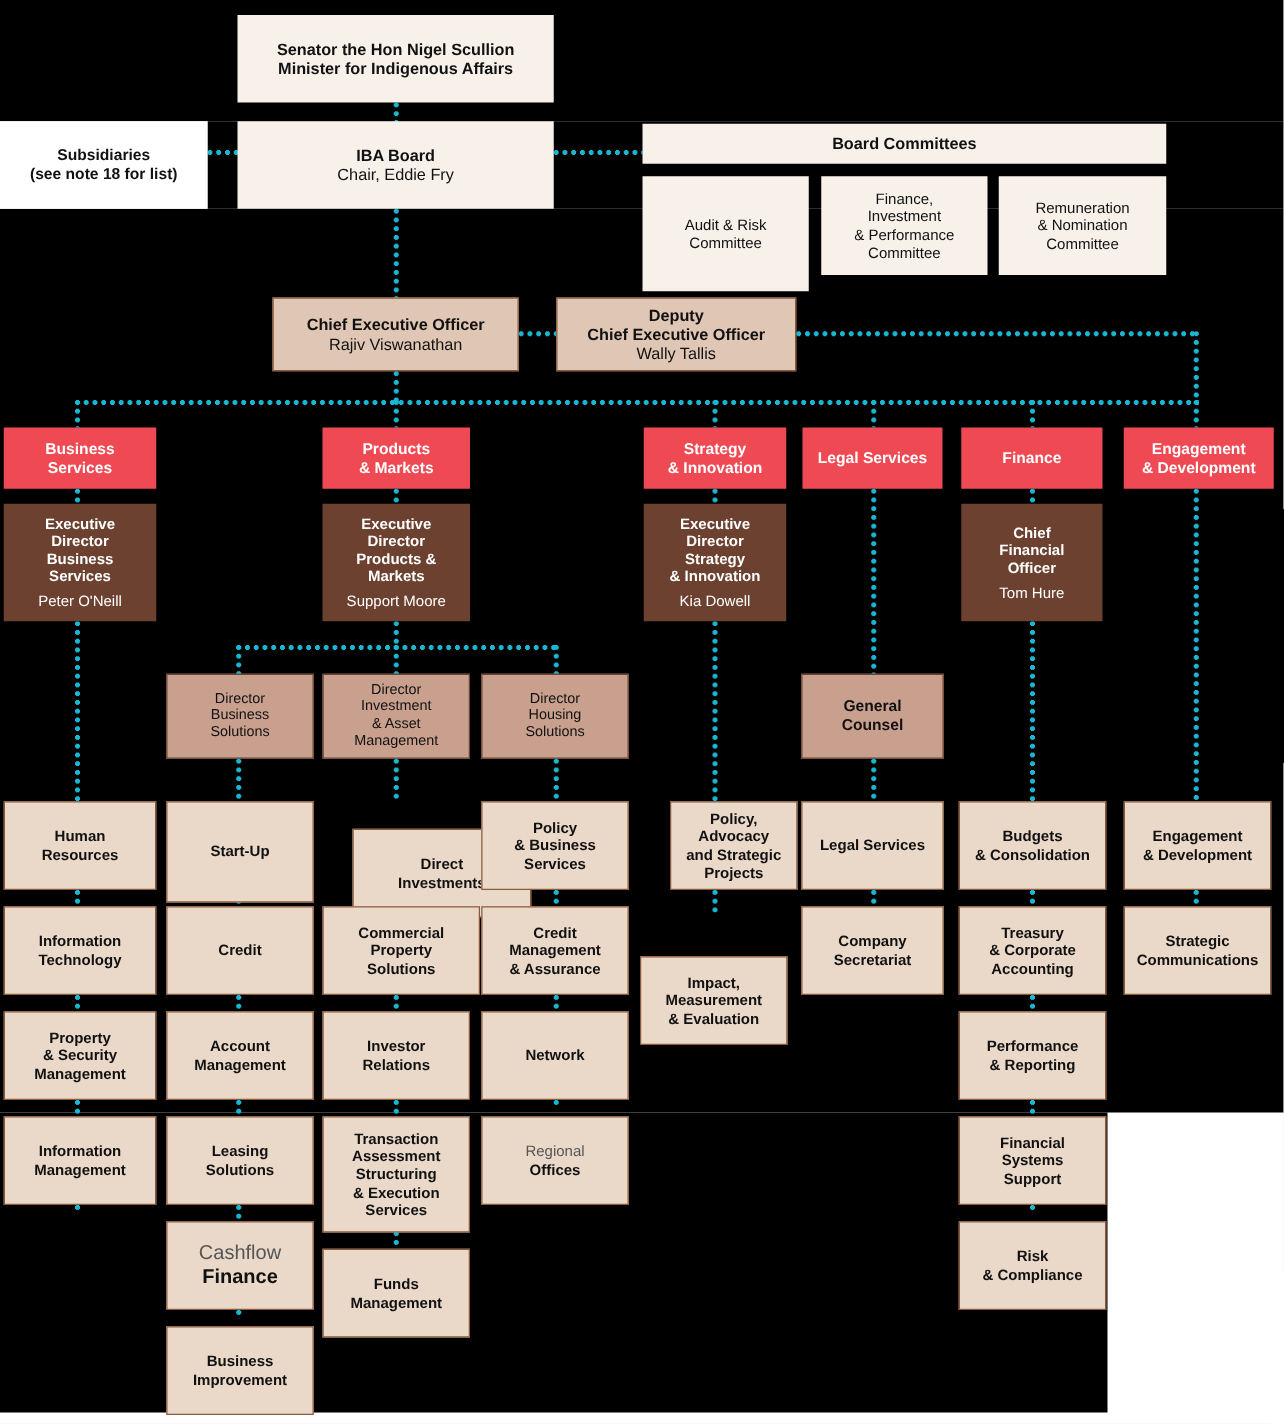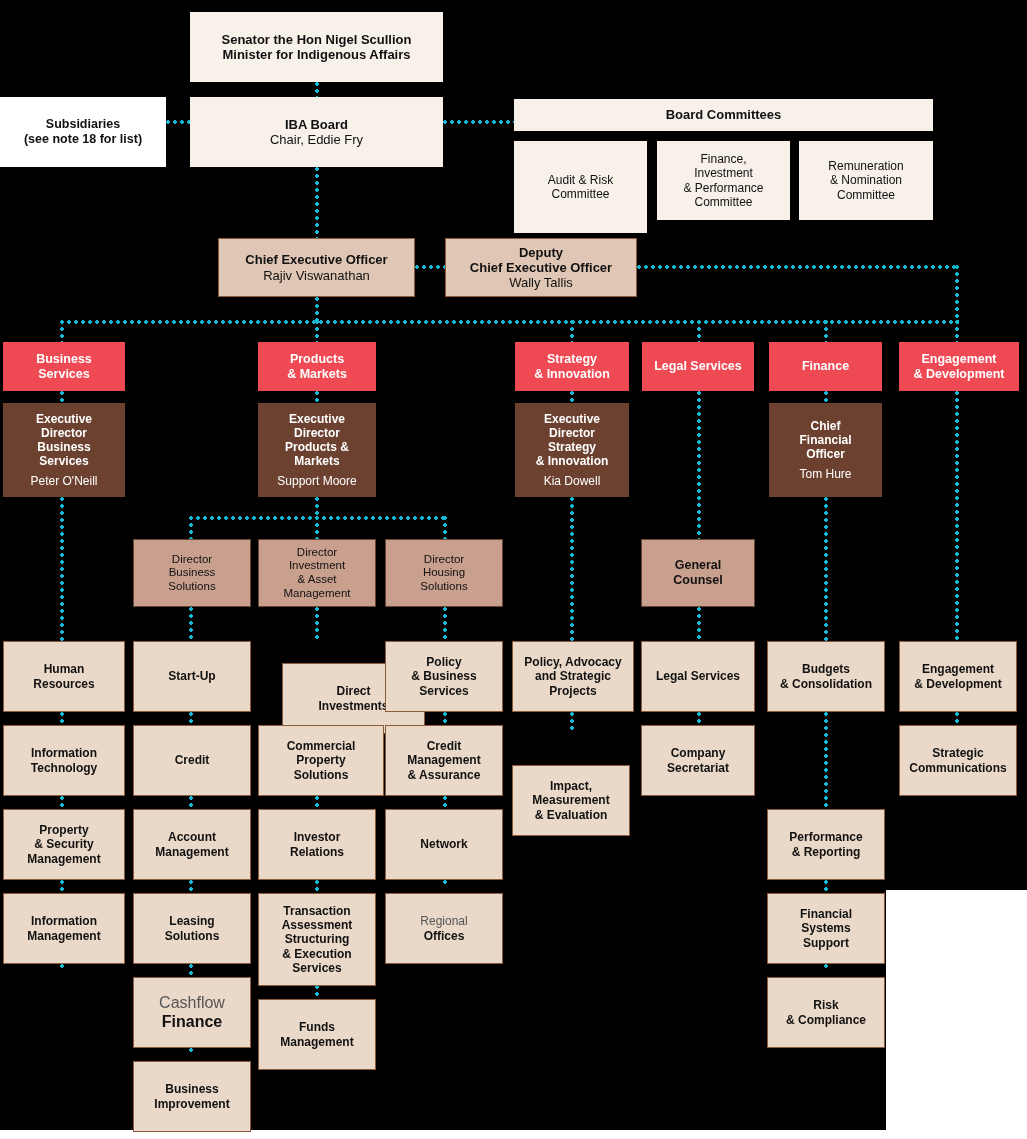--- a/index.html
+++ b/index.html
@@ -242,21 +242,21 @@
   <div class="box b-func" style="left:3px;top:725px;width:122px;height:71px;font-size:12px;">
     <span class="txt nl">Information<br>Technology</span>
     </div>
   <div class="box b-func" style="left:3px;top:809px;width:122px;height:71px;font-size:12px;">
     <span class="txt nl">Property<br>&amp; Security<br>Management</span>
     </div>
   <div class="box b-func" style="left:3px;top:893px;width:122px;height:71px;font-size:12px;">
     <span class="txt nl">Information<br>Management</span>
     </div>
 
-  <div class="box b-func" style="left:133px;top:641px;width:118px;height:71px;font-size:12px;">
+  <div class="box b-func" style="left:133px;top:641px;width:118px;height:81px;font-size:12px;">
     <span class="txt nl">Start-Up</span>
     </div>
   <div class="box b-func" style="left:133px;top:725px;width:118px;height:71px;font-size:12px;">
     <span class="txt nl">Credit</span>
     </div>
   <div class="box b-func" style="left:133px;top:809px;width:118px;height:71px;font-size:12px;">
     <span class="txt nl">Account<br>Management</span>
     </div>
   <div class="box b-func" style="left:133px;top:893px;width:118px;height:71px;font-size:12px;">
     <span class="txt nl">Leasing<br>Solutions</span>
@@ -290,37 +290,40 @@
   <div class="box b-func" style="left:385px;top:725px;width:118px;height:71px;font-size:12px;">
     <span class="txt nl">Credit<br>Management<br>&amp; Assurance</span>
     </div>
   <div class="box b-func" style="left:385px;top:809px;width:118px;height:71px;font-size:12px;">
     <span class="txt nl">Network</span>
     </div>
   <div class="box b-func" style="left:385px;top:893px;width:118px;height:71px;font-size:12px;">
     <span class="txt nl"><span style="font-weight: normal; color: rgb(85, 85, 85);">Regional</span><br><span>Offices</span></span>
     </div>
 
-  <div class="box b-func" style="left:512px;top:641px;width:122px;height:71px;font-size:12px;">
+  <div class="box b-func" style="left:536px;top:641px;width:102px;height:71px;font-size:12px;">
     <span class="txt nl">Policy, Advocacy<br>and Strategic<br>Projects</span>
     </div>
   <div class="box b-func" style="left:512px;top:725px;width:118px;height:71px;font-size:12px;margin-top:40px;">
     <span class="txt nl">Impact,<br>Measurement<br>&amp; Evaluation</span>
     </div>
 
   <div class="box b-func" style="left:641px;top:641px;width:114px;height:71px;font-size:12px;">
     <span class="txt nl">Legal Services</span>
     </div>
   <div class="box b-func" style="left:767px;top:641px;width:118px;height:71px;font-size:12px;">
     <span class="txt nl">Budgets<br>&amp; Consolidation</span>
     </div>
 
   <div class="box b-func" style="left:641px;top:725px;width:114px;height:71px;font-size:12px;">
     <span class="txt nl">Company<br>Secretariat</span>
     </div>
+  <div class="box b-func" style="left:767px;top:725px;width:118px;height:71px;font-size:12px;">
+    <span class="txt nl">Treasury<br>&amp; Corporate<br>Accounting</span>
+    </div>
   <div class="box b-func" style="left:767px;top:809px;width:118px;height:71px;font-size:12px;">
     <span class="txt nl">Performance<br>&amp; Reporting</span>
     </div>
   <div class="box b-func" style="left:767px;top:893px;width:118px;height:71px;font-size:12px;">
     <span class="txt nl">Financial<br>Systems<br>Support</span>
     </div>
   <div class="box b-func" style="left:767px;top:977px;width:118px;height:71px;font-size:12px;">
     <span class="txt nl">Risk<br>&amp; Compliance</span>
     </div>
 

